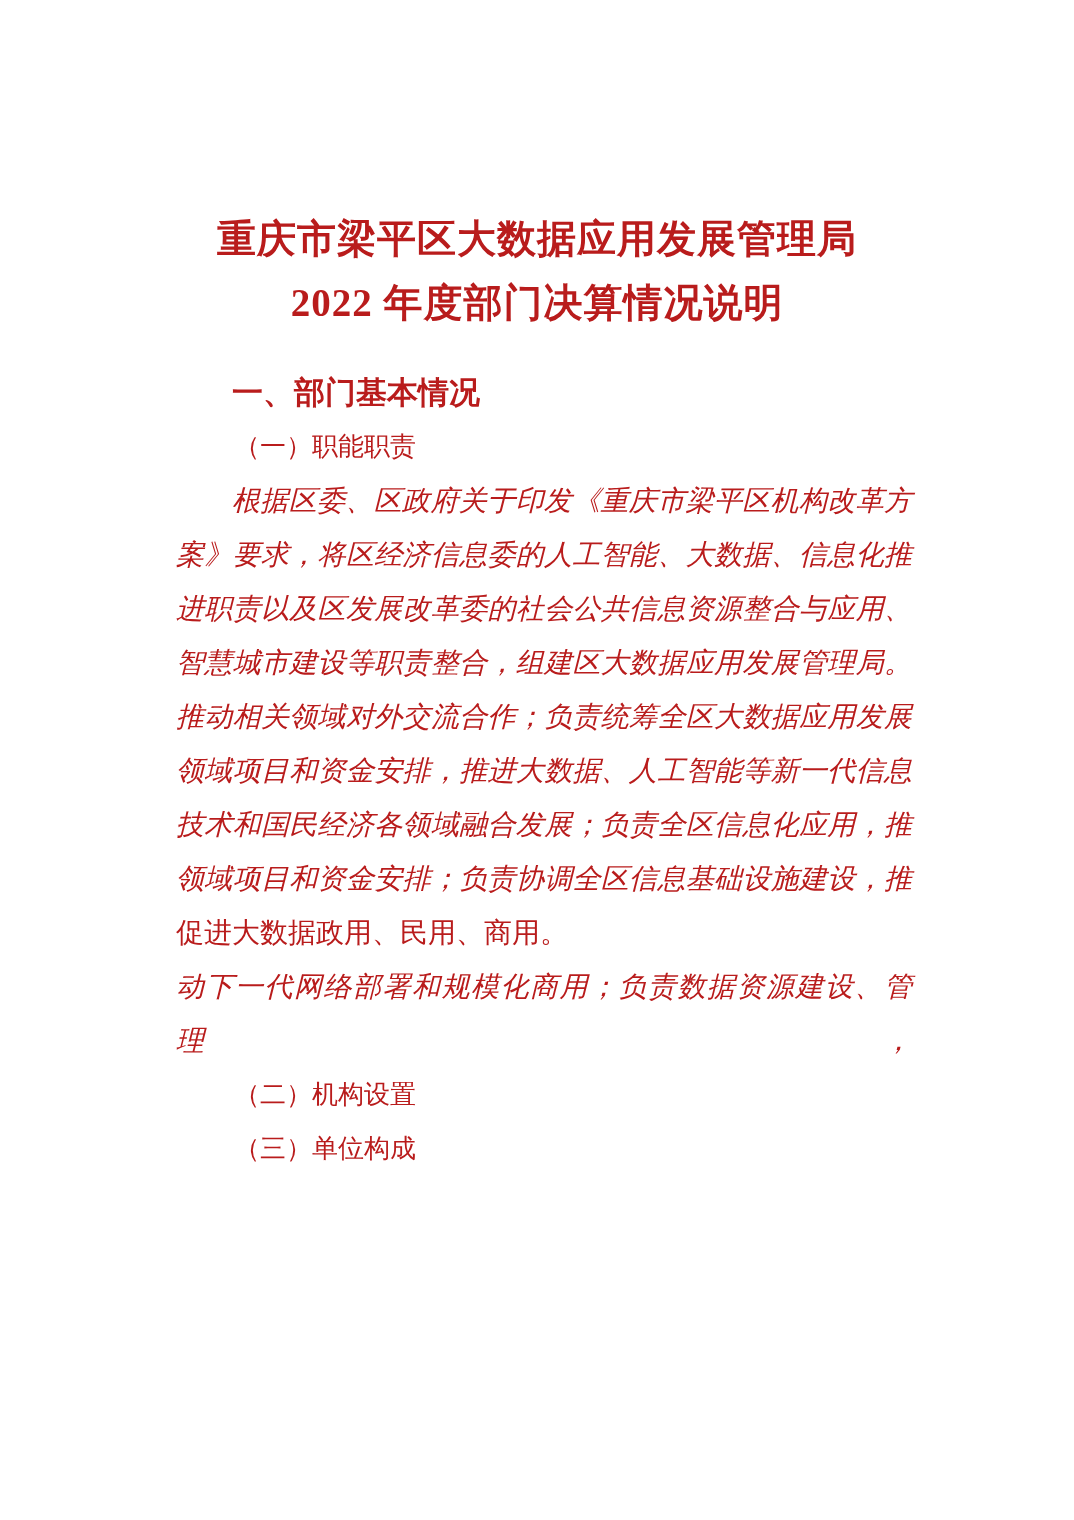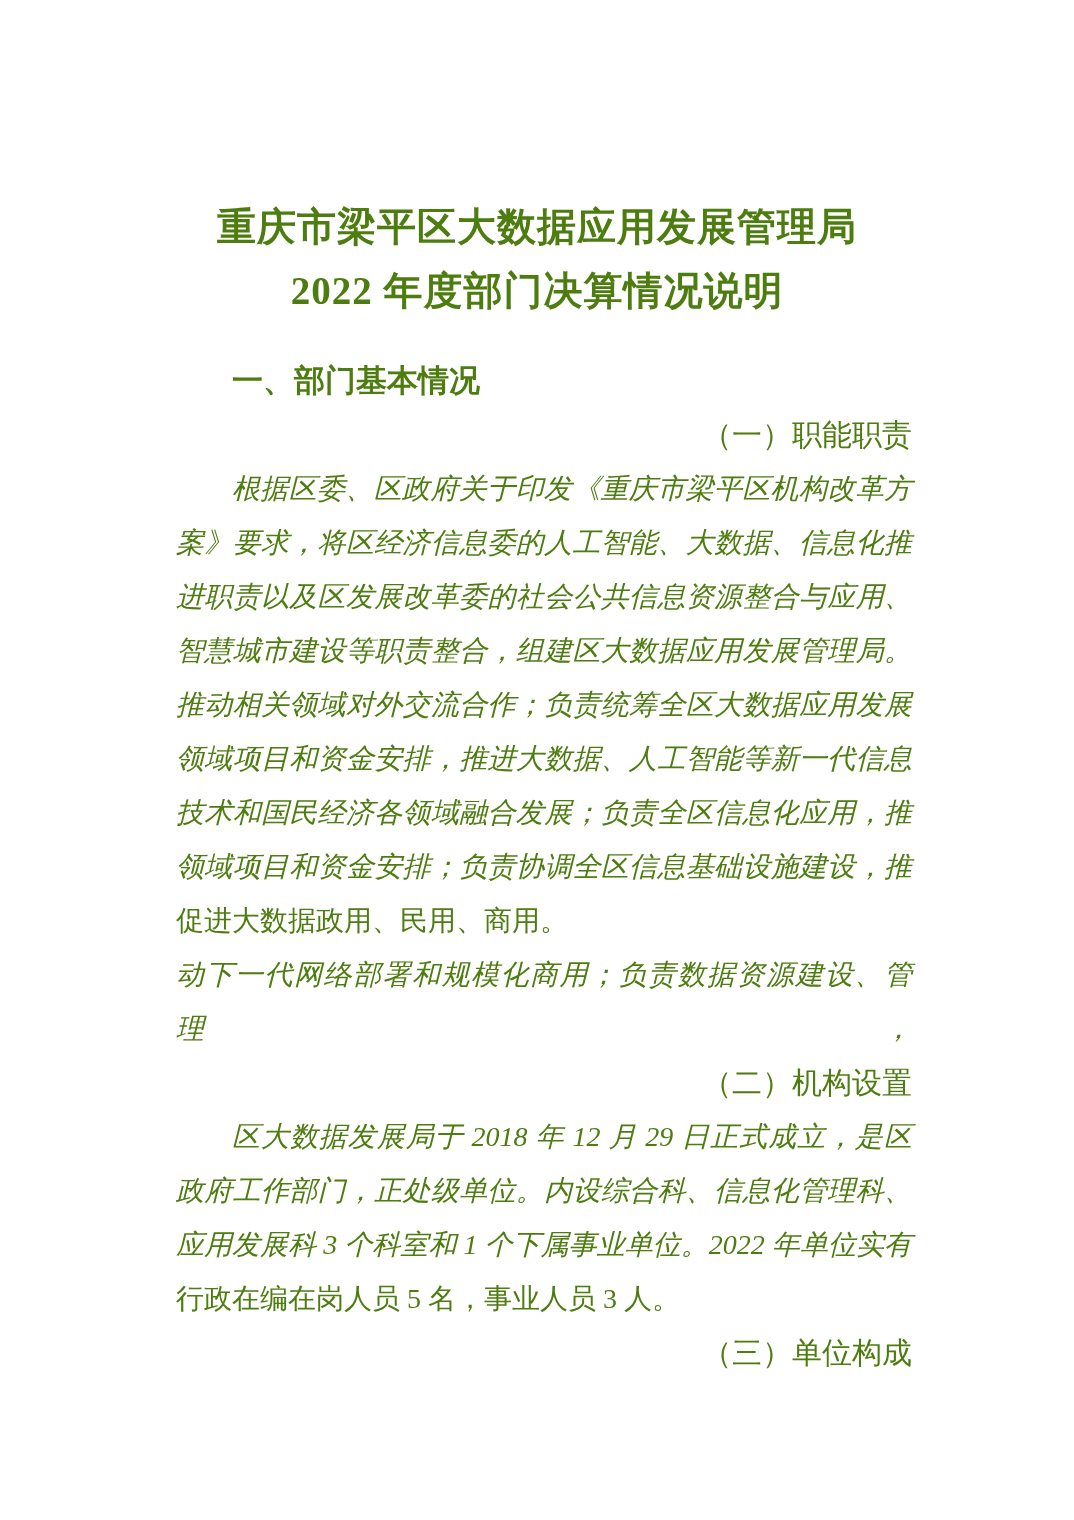--- a/index.html
+++ b/index.html
@@ -6,23 +6,23 @@
     margin: 0;
     padding: 0;
     background: #ffffff;
   }
   .page {
     position: relative;
     width: 1074px;
     height: 1520px;
     margin: 0 auto;
     background: #ffffff;
-    color: #4d7c0f;
+    color: #b91c1c;
     box-sizing: border-box;
-    padding: 0 162px;
+    padding: 12px 162px;
     overflow: hidden;
     font-family: "Liberation Serif", "DejaVu Serif", serif;
   }
   .title-block {
     margin-top: 195px;
     text-align: center;
   }
   .title-line {
     font-family: "Liberation Serif", "DejaVu Serif", serif;
     font-weight: bold;
@@ -38,25 +38,24 @@
   .h1 {
     font-family: "Liberation Sans", "DejaVu Sans", sans-serif;
     font-weight: bold;
     font-size: 31px;
     line-height: 54px;
     text-indent: 56px;
     white-space: nowrap;
   }
   .h2 {
     font-family: "Liberation Serif", "DejaVu Serif", serif;
-    font-size: 30px;
+    font-size: 26px;
     line-height: 54px;
     text-indent: 58px;
     white-space: nowrap;
-    text-align: right;
   }
   .para {
     margin: 0;
   }
   .bodyline {
     font-family: "Liberation Serif", "DejaVu Serif", serif;
     font-size: 28px;
     line-height: 54px;
   }
   .bodyline.just {
@@ -88,21 +87,15 @@
         <div class="bodyline just">进职责以及区发展改革委的社会公共信息资源整合与应用、</div>
         <div class="bodyline just">智慧城市建设等职责整合，组建区大数据应用发展管理局。</div>
         <div class="bodyline just">推动相关领域对外交流合作；负责统筹全区大数据应用发展</div>
         <div class="bodyline just">领域项目和资金安排，推进大数据、人工智能等新一代信息</div>
         <div class="bodyline just">技术和国民经济各领域融合发展；负责全区信息化应用，推</div>
         <div class="bodyline just">领域项目和资金安排；负责协调全区信息基础设施建设，推</div>
         <div class="bodyline lastline">促进大数据政用、民用、商用。</div>
         <div class="bodyline just">动下一代网络部署和规模化商用；负责数据资源建设、管理，</div>
       </div>
       <div class="h2">（二）机构设置</div>
-      <div class="para">
-        <div class="bodyline just firstline">区大数据发展局于 2018 年 12 月 29 日正式成立，是区</div>
-        <div class="bodyline just">政府工作部门，正处级单位。内设综合科、信息化管理科、</div>
-        <div class="bodyline just">应用发展科 3 个科室和 1 个下属事业单位。2022 年单位实有</div>
-        <div class="bodyline lastline">行政在编在岗人员 5 名，事业人员 3 人。</div>
-      </div>
       <div class="h2">（三）单位构成</div>
     </div>
 </div>
 
 </body></html>

